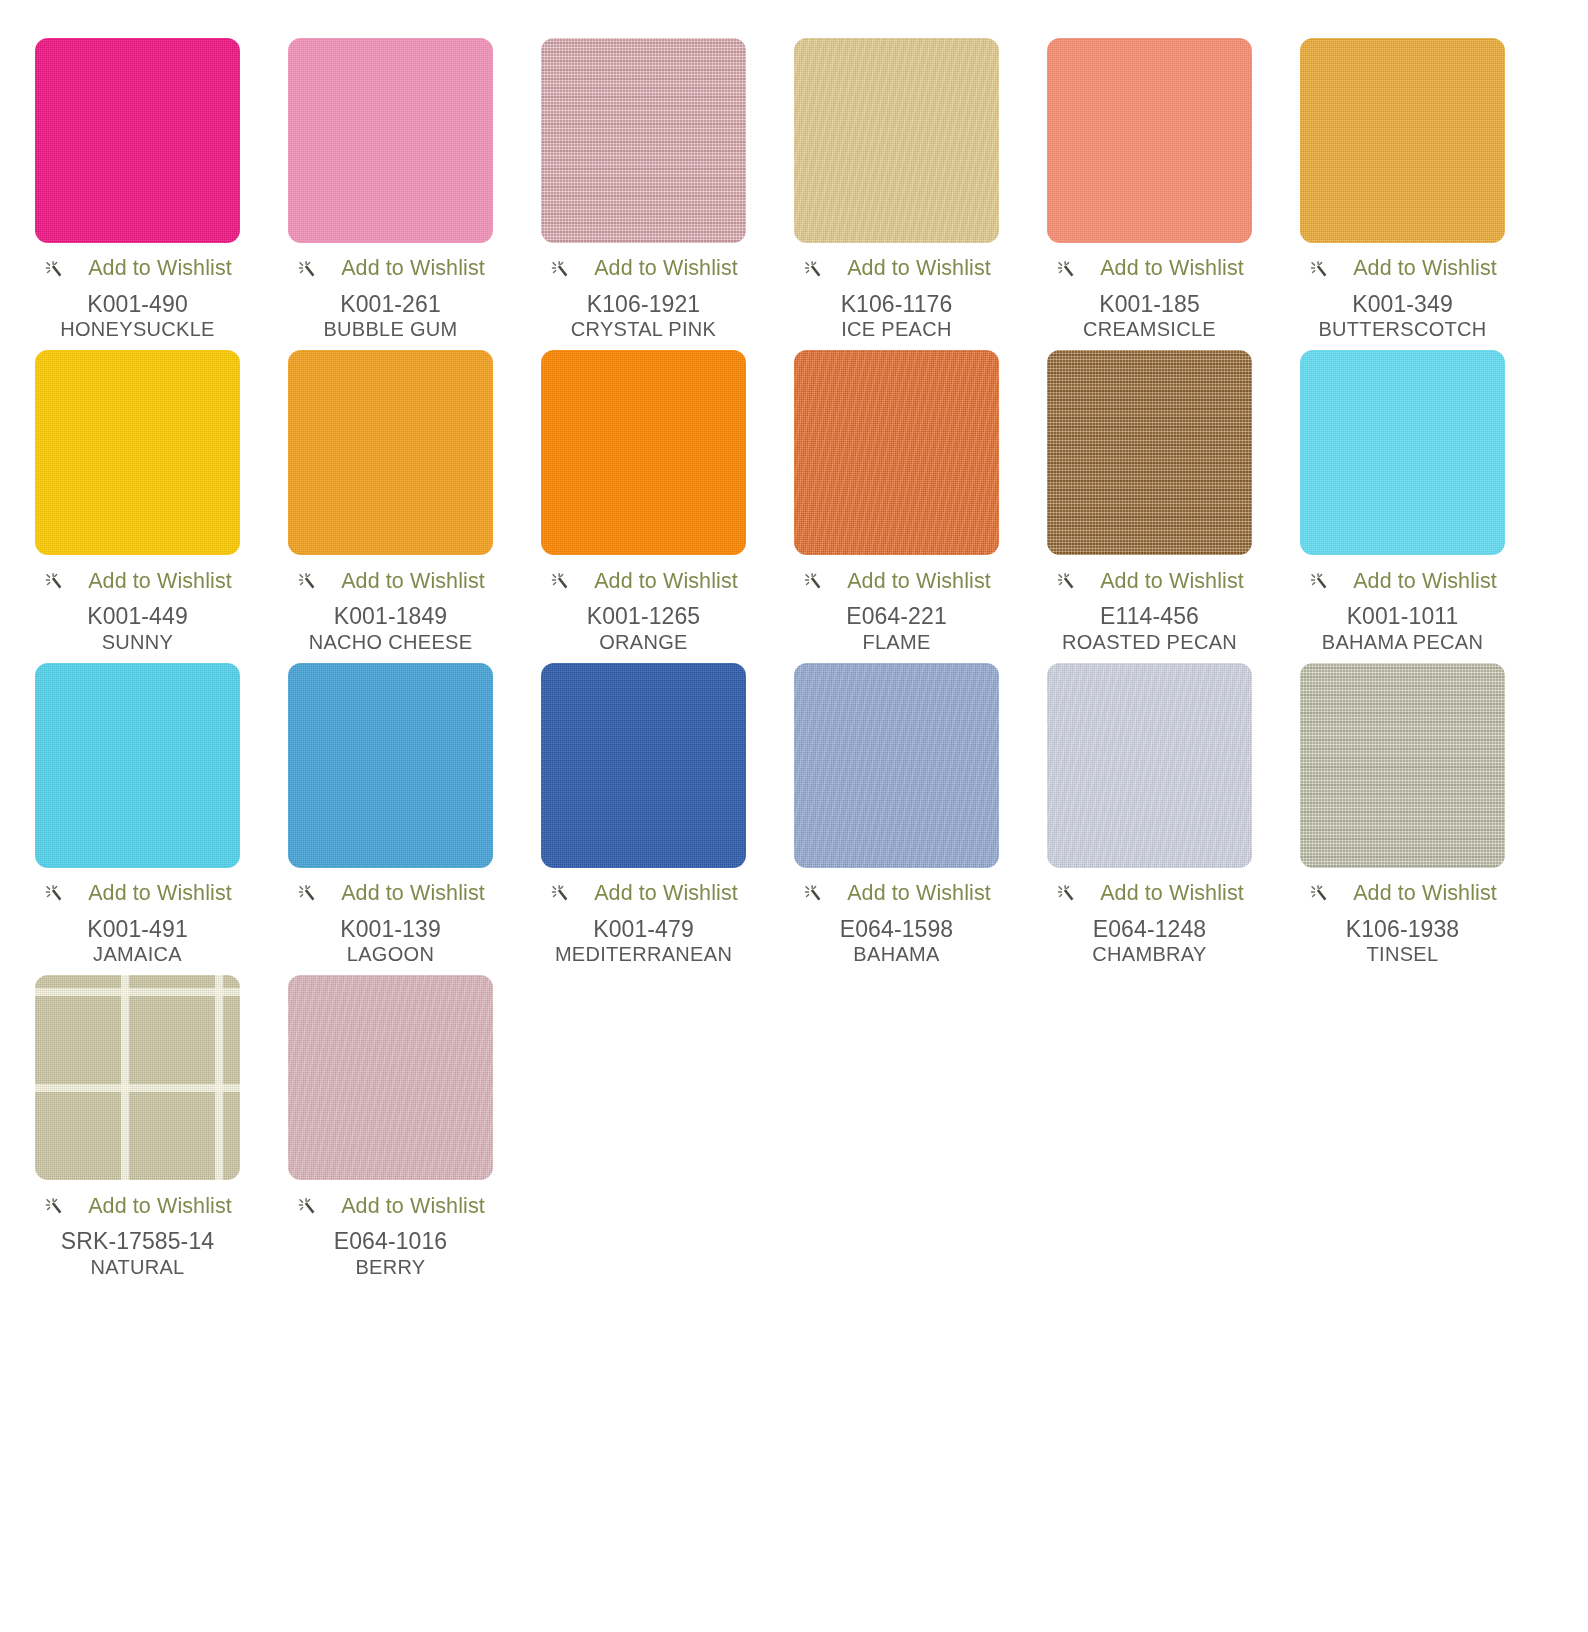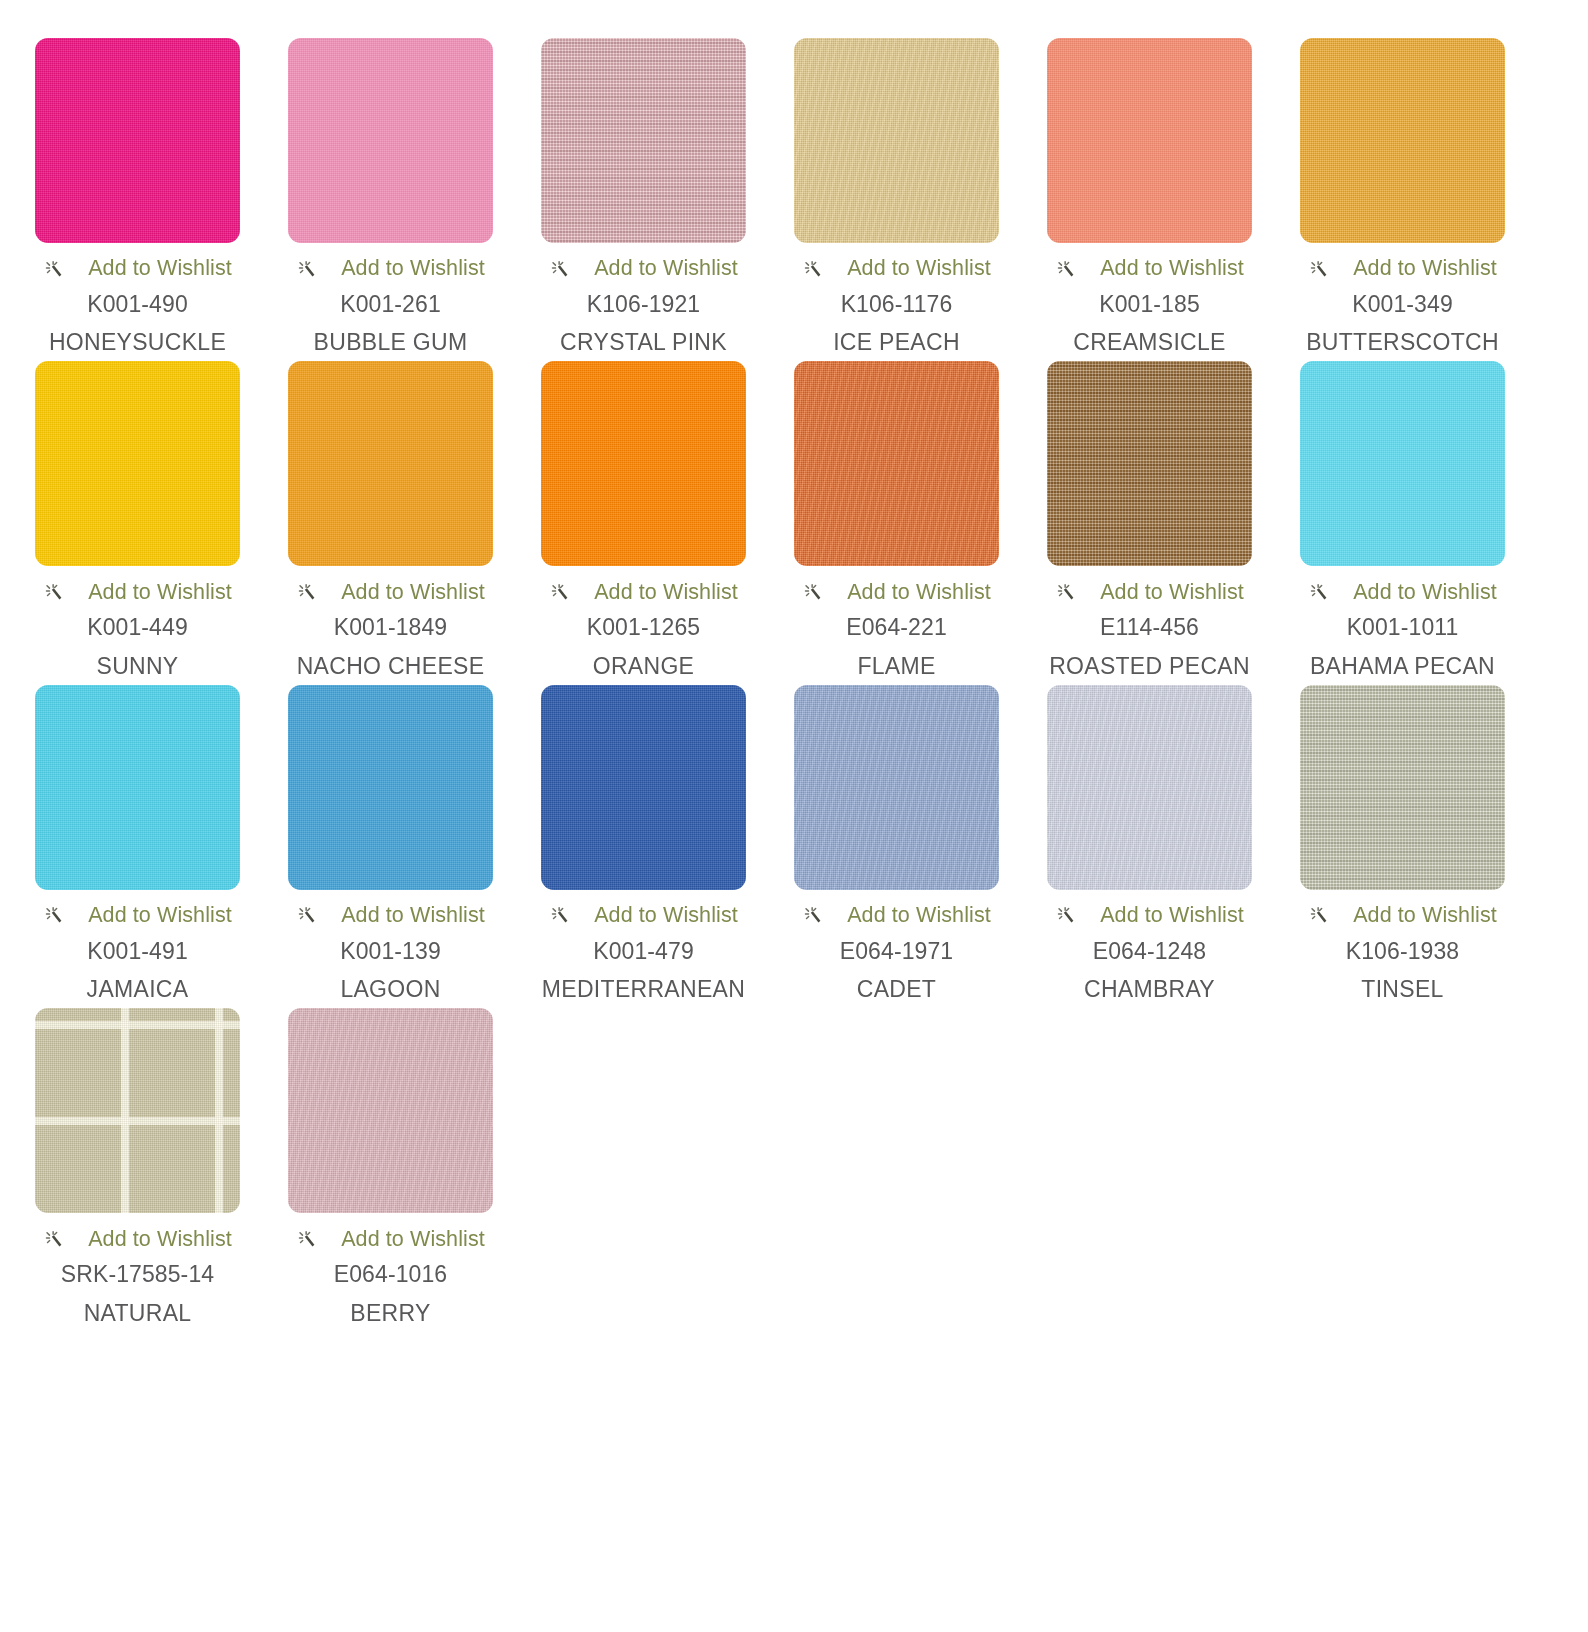--- a/index.html
+++ b/index.html
@@ -101,22 +101,21 @@
   }
 
   .sku-code {
     margin-top: 10px;
     font-size: 23px;
     color: #58585a;
     line-height: 1.15;
     letter-spacing: 0.1px;
   }
   .color-name {
-    margin-top: 11px;
-    font-size: 23px;
+    font-size: 20px;
     color: #58585a;
     line-height: 1.25;
     letter-spacing: 0.3px;
     min-height: 29px;
   }
 </style>
 </head>
 <body>
 
 <div id="swatch-grid">
@@ -445,22 +444,22 @@
           <line x1="4.6" y1="4.2" x2="7.4" y2="7.0"></line>
           <line x1="11.6" y1="3.0" x2="11.6" y2="6.0"></line>
           <line x1="4.0" y1="10.4" x2="7.4" y2="10.4"></line>
           <line x1="15.6" y1="4.0" x2="13.3" y2="6.3"></line>
           <line x1="5.2" y1="15.4" x2="7.6" y2="13.2"></line>
         </g>
         <path d="M10.1 8.9 L12.4 7.0 L21.0 18.1 L18.8 20.0 Z" fill="#4a4a40"></path>
       </svg>
       <span class="wishlist-label">Add to Wishlist</span>
     </div>
-    <div class="sku-code">E064-1971</div>
-    <div class="color-name">CADET</div>
+    <div class="sku-code">E064-1598</div>
+    <div class="color-name">BAHAMA</div>
   </div>
 
   <div class="swatch-card">
     <div class="swatch-tile" title="CHAMBRAY" style="background-color: rgb(210, 214, 228);">
       <div class="tex tex-slub"></div>
     </div>
     <div class="wishlist-row">
       <svg class="wand-icon" viewBox="0 0 24 24" xmlns="http://www.w3.org/2000/svg">
         <g stroke="#6f6f63" stroke-width="1.7" stroke-linecap="round">
           <line x1="4.6" y1="4.2" x2="7.4" y2="7.0"></line>

